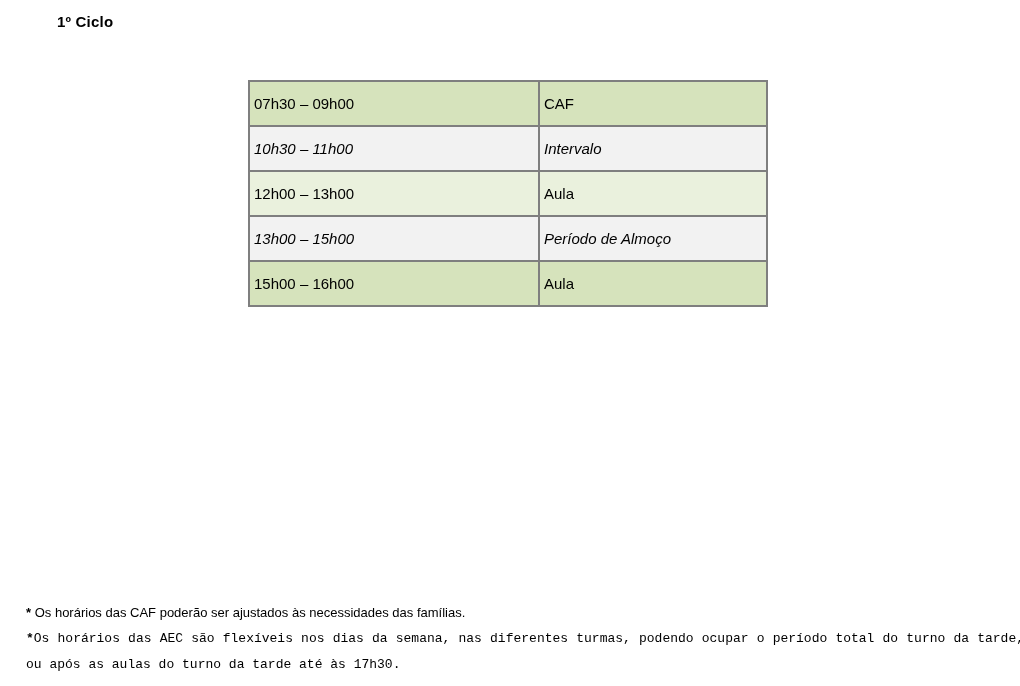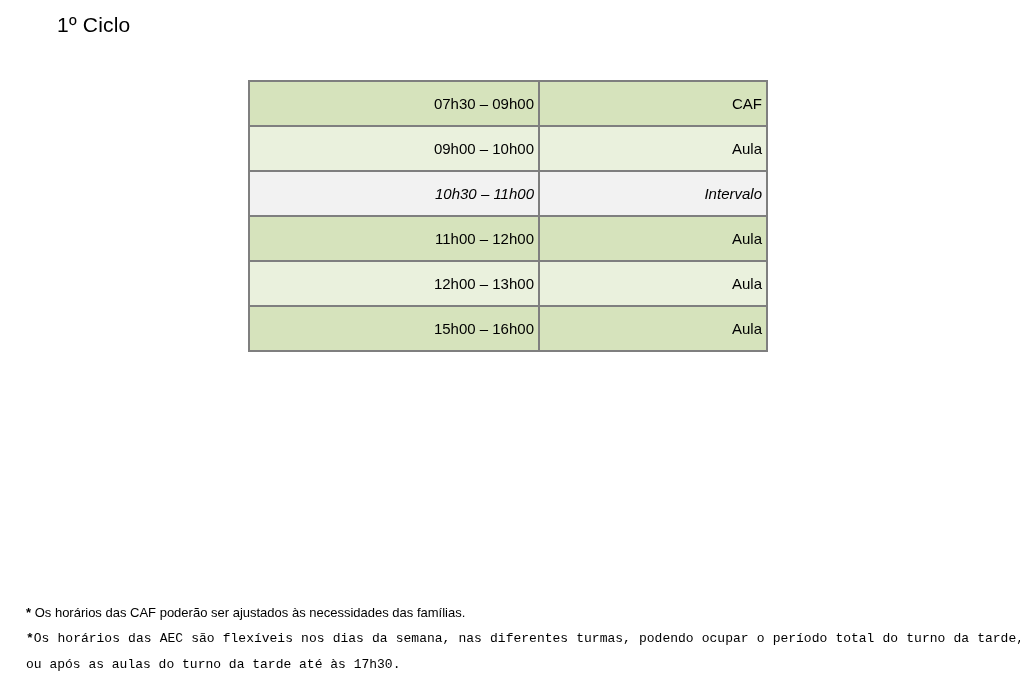--- a/index.html
+++ b/index.html
@@ -14,35 +14,35 @@
     width: 1020px; height: 686px;
     background: #ffffff;
     font-family: "Liberation Sans", sans-serif;
     color: var(--text);
     overflow: hidden;
     position: relative;
   }
   .page-title {
     position: absolute;
     left: 57px; top: 13px;
-    font-size: 21px;
-    font-weight: 400;
+    font-size: 15px;
+    font-weight: 700;
     letter-spacing: 0.2px;
   }
   table.schedule {
     position: absolute;
     left: 248px; top: 80px;
     border-collapse: collapse;
     table-layout: fixed;
     width: 518px;
   }
   table.schedule td {
     border: 2px solid var(--border);
     height: 45px;
-    text-align: right;
+    text-align: left;
     vertical-align: middle;
     font-size: 15px;
     padding: 0 4px;
   }
   table.schedule col.time-col { width: 290px; }
   table.schedule col.activity-col { width: 228px; }
   tr[data-shade="green-dark"] td { background: var(--row-green-dark); }
   tr[data-shade="green-light"] td { background: var(--row-green-light); }
   tr[data-shade="gray"] td { background: var(--row-gray); font-style: italic; }
   .notes {
@@ -64,35 +64,31 @@
 <table class="schedule">
   <colgroup>
     <col class="time-col">
     <col class="activity-col">
   </colgroup>
   <tbody>
     <tr data-shade="green-dark">
       <td>07h30 – 09h00</td>
       <td>CAF</td>
     </tr>
-    <tr data-shade="green-light">
-      <td>09h00 – 10h00</td>
-      <td>Aula</td>
-    </tr>
     <tr data-shade="gray">
       <td>10h30 – 11h00</td>
       <td>Intervalo</td>
     </tr>
-    <tr data-shade="green-dark">
-      <td>11h00 – 12h00</td>
-      <td>Aula</td>
-    </tr>
     <tr data-shade="green-light">
       <td>12h00 – 13h00</td>
       <td>Aula</td>
+    </tr>
+    <tr data-shade="gray">
+      <td>13h00 – 15h00</td>
+      <td>Período de Almoço</td>
     </tr>
     <tr data-shade="green-dark">
       <td>15h00 – 16h00</td>
       <td>Aula</td>
     </tr>
   </tbody>
 </table>
 
 <div class="notes">
   <p class="note"><span class="note-marker">* </span><span>Os horários das CAF poderão ser ajustados às necessidades das famílias.</span></p>

